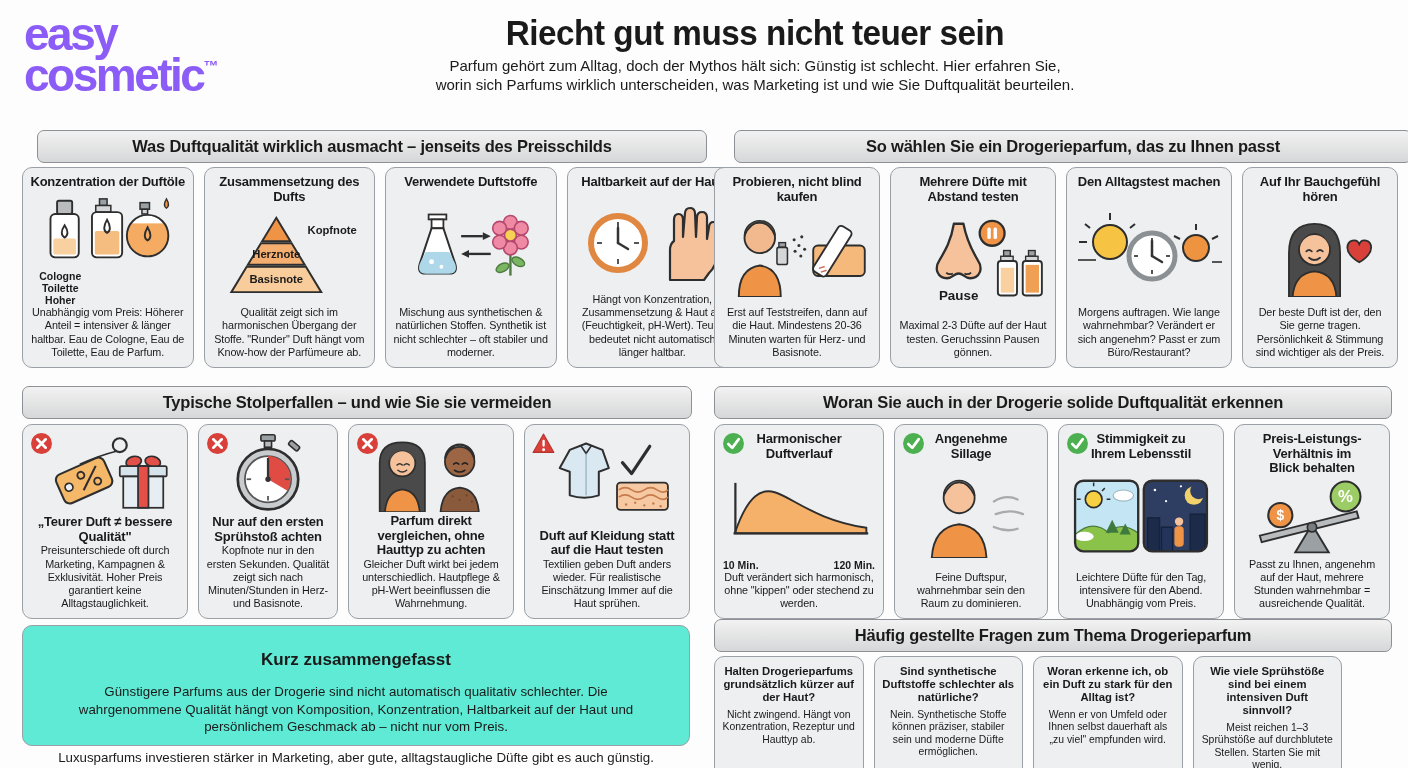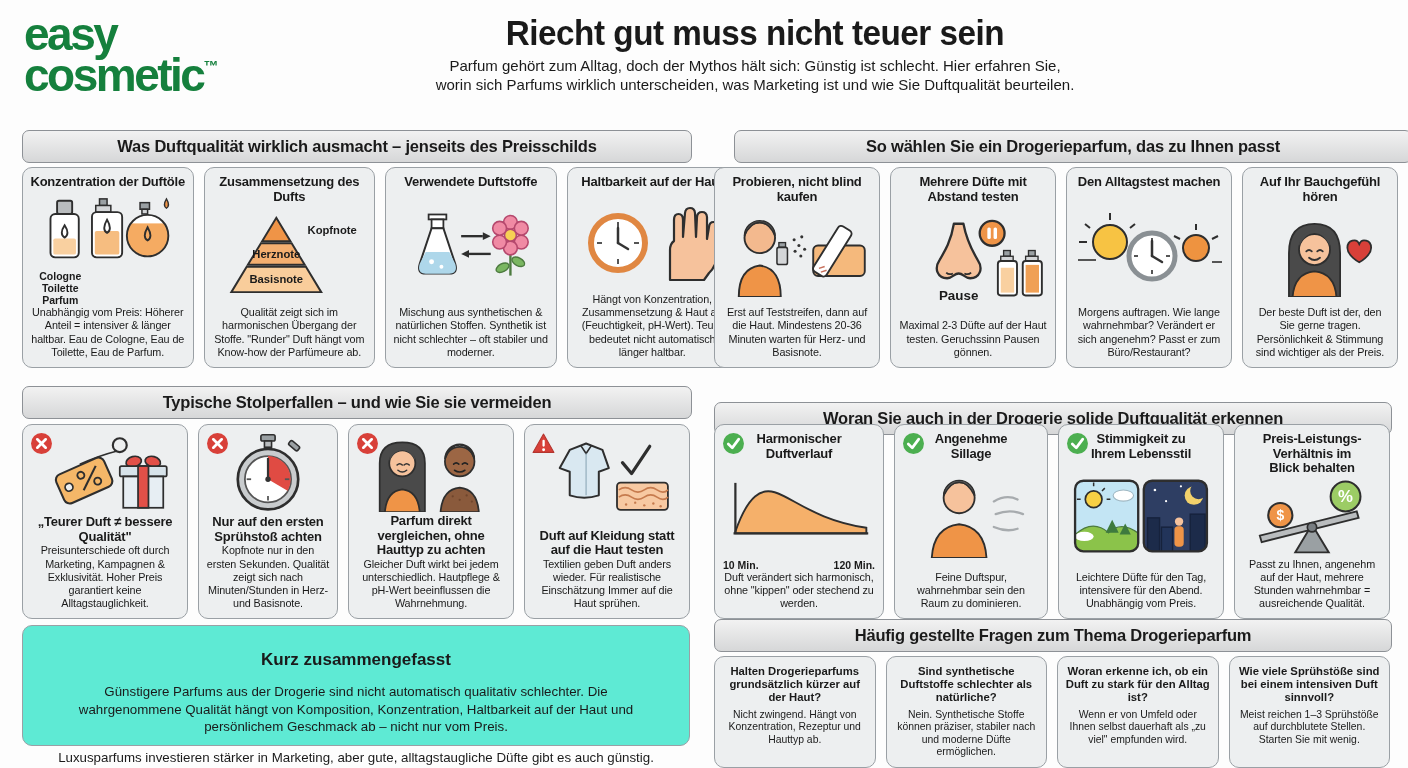--- a/index.html
+++ b/index.html
@@ -1,21 +1,21 @@
 <!DOCTYPE html>
 <html><head>
 <meta charset="utf-8">
 <style>
   html,body { margin:0; padding:0; background:#ffffff; }
   #page { position:relative; width:1408px; height:768px; background:#fdfdfd;
           font-family:"Liberation Sans", sans-serif; color:#1a1a1a; overflow:hidden; }
 
   
   .logo { position:absolute; left:24px; top:14px; font-weight:bold; letter-spacing:-2.5px;
-          line-height:0.9; font-size:46px; color:#15803d; }
+          line-height:0.9; font-size:46px; color:#8b5cf6; }
   .logo .tm { font-size:15px; letter-spacing:0; vertical-align:20px; }
   .hero { position:absolute; left:372px; top:13px; width:766px; text-align:center; }
   .hero h1 { margin:0; font-size:35px; font-weight:bold; letter-spacing:-0.5px; transform:scaleX(0.95); }
   .hero .sub { font-size:15px; line-height:1.28; margin-top:3px; font-weight:500; }
 
   
   .bar { position:absolute; display:flex; align-items:center; justify-content:center;
          background:linear-gradient(#f2f2f2,#d6d7d8); border:1.6px solid #8d9196;
          border-radius:7px; font-weight:bold; font-size:16.5px; letter-spacing:-0.2px; }
 
@@ -59,30 +59,30 @@
     <div><span>cosmetic</span><span class="tm">™</span></div>
   </div>
   <div class="hero">
     <h1>Riecht gut muss nicht teuer sein</h1>
     <div class="sub">
       <div>Parfum gehört zum Alltag, doch der Mythos hält sich: Günstig ist schlecht. Hier erfahren Sie,</div>
       <div>worin sich Parfums wirklich unterscheiden, was Marketing ist und wie Sie Duftqualität beurteilen.</div>
     </div>
   </div>
 
-  <div class="bar" style="left:22px;top:130px;width:668px;height:31px;">
+  <div class="bar" style="left:37px;top:130px;width:668px;height:31px;">
       <span>Was Duftqualität wirklich ausmacht – jenseits des Preisschilds</span>
     </div>
   <div class="bar" style="left:734px;top:130px;width:676px;height:31px;">
       <span>So wählen Sie ein Drogerieparfum, das zu Ihnen passt</span>
     </div>
   <div class="bar" style="left:22px;top:386px;width:668px;height:31px;">
       <span>Typische Stolperfallen – und wie Sie sie vermeiden</span>
     </div>
-  <div class="bar" style="left:714px;top:402px;width:676px;height:31px;">
+  <div class="bar" style="left:714px;top:386px;width:676px;height:31px;">
       <span>Woran Sie auch in der Drogerie solide Duftqualität erkennen</span>
     </div>
   <div class="bar" style="left:714px;top:619px;width:676px;height:31px;">
       <span>Häufig gestellte Fragen zum Thema Drogerieparfum</span>
     </div>
 
   <div class="cards" style="left:22px;top:167px;width:716px;height:201px;">
 
     <div class="card c-top">
       <div class="title">Konzentration der Duftöle</div>
@@ -105,21 +105,21 @@
           <circle cx="112" cy="41" r="22" fill="#f5ab62"></circle>
           <rect x="88" y="18" width="48" height="10" fill="#fff" clip-path="url(#bottleClip)"></rect>
           <circle cx="112" cy="41" r="22" fill="none" stroke="#2e2e2e" stroke-width="2"></circle>
           <path d="M112,32 C116,39 116,44 112,46 C108,44 108,39 112,32 Z" fill="none" stroke="#2e2e2e" stroke-width="2"></path>
           <path d="M132,2 C135,7 135,10 132,12 C129,10 129,7 132,2 Z" fill="#ef9447" stroke="#2e2e2e" stroke-width="1.4"></path>
         </svg>
       </div>
       <div class="blabels">
         <span>Cologne</span>
           <span>Toilette</span>
-          <span>Parfum</span>
+          <span>Hoher</span>
       </div>
       <div class="body">Unabhängig vom Preis: Höherer Anteil = intensiver &amp; länger haltbar. Eau de Cologne, Eau de Toilette, Eau de Parfum.</div>
     </div>
 
     <div class="card c-top">
       <div class="title">Zusammensetzung des Dufts</div>
       <div class="icon">
         <svg width="150" height="86" viewBox="0 0 150 88">
           <polygon points="62,6 76.5,30 47.5,30" fill="#ef9447" stroke="#2e2e2e" stroke-width="2"></polygon>
           <polygon points="46.3,32 77.7,32 91.1,54 32.9,54" fill="#f4af70" stroke="#2e2e2e" stroke-width="2"></polygon>
@@ -524,28 +524,28 @@
       <div class="body">Passt zu Ihnen, angenehm auf der Haut, mehrere Stunden wahrnehmbar = ausreichende Qualität.</div>
     </div>
   </div>
 
   <div class="summary" style="left:22px;top:625px;width:668px;height:121px;">
     <h2>Kurz zusammengefasst</h2>
     <p>Günstigere Parfums aus der Drogerie sind nicht automatisch qualitativ schlechter. Die wahrgenommene Qualität hängt von Komposition, Konzentration, Haltbarkeit auf der Haut und persönlichem Geschmack ab – nicht nur vom Preis.</p>
     <p>Luxusparfums investieren stärker in Marketing, aber gute, alltagstaugliche Düfte gibt es auch günstig.</p>
   </div>
 
-  <div class="cards" style="left:714px;top:656px;width:676px;height:91px;">
+  <div class="cards" style="left:714px;top:656px;width:628px;height:91px;">
     <div class="card faq-card">
       <div class="q">Halten Drogerieparfums grundsätzlich kürzer auf der Haut?</div>
       <div class="a">Nicht zwingend. Hängt von Konzentration, Rezeptur und Hauttyp ab.</div>
     </div>
     <div class="card faq-card">
       <div class="q">Sind synthetische Duftstoffe schlechter als natürliche?</div>
-      <div class="a">Nein. Synthetische Stoffe können präziser, stabiler nach und moderne Düfte ermöglichen.</div>
+      <div class="a">Nein. Synthetische Stoffe können präziser, stabiler sein und moderne Düfte ermöglichen.</div>
     </div>
     <div class="card faq-card">
       <div class="q">Woran erkenne ich, ob ein Duft zu stark für den Alltag ist?</div>
       <div class="a">Wenn er von Umfeld oder Ihnen selbst dauerhaft als „zu viel" empfunden wird.</div>
     </div>
     <div class="card faq-card">
       <div class="q">Wie viele Sprühstöße sind bei einem intensiven Duft sinnvoll?</div>
       <div class="a">Meist reichen 1–3 Sprühstöße auf durchblutete Stellen. Starten Sie mit wenig.</div>
     </div>
   </div>

